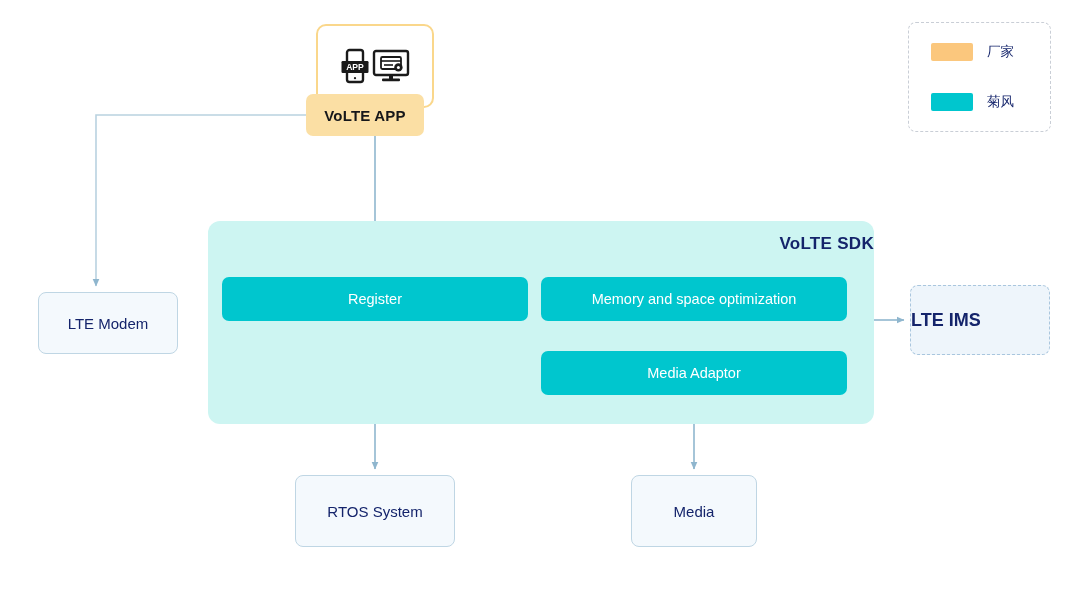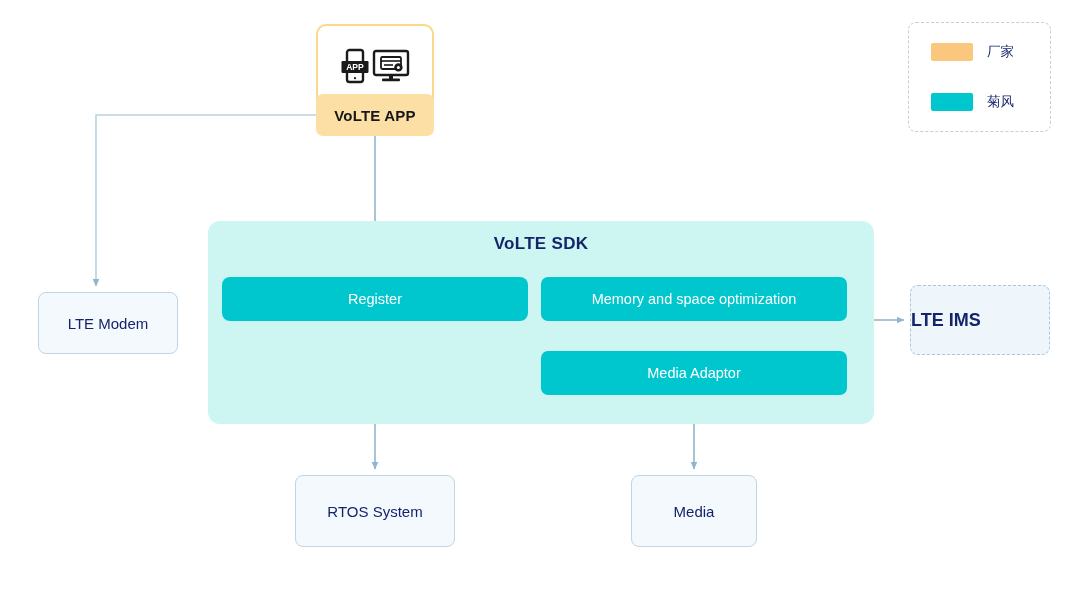--- a/index.html
+++ b/index.html
@@ -39,21 +39,21 @@
     background: #ffffff;
     display: flex;
     align-items: center;
     justify-content: center;
     gap: 2px;
   }
   .icon-card svg { display: block; }
 
   
   .app-chip {
-    left: 316px; top: 94px;
+    left: 306px; top: 94px;
     width: 118px; height: 42px;
     background: #FBDFA4;
     border-radius: 7px;
     display: flex;
     align-items: center;
     justify-content: center;
     color: #16171a;
     font-size: 15px;
     font-weight: bold;
     letter-spacing: .2px;
@@ -62,41 +62,41 @@
   
   .sdk-panel {
     left: 208px; top: 221px;
     width: 666px; height: 203px;
     background: #CDF5F2;
     border-radius: 12px;
   }
   .sdk-title {
     left: 208px; top: 234px;
     width: 666px;
-    text-align: center;
+    text-align: right;
     color: #14246b;
     font-size: 17px;
     font-weight: bold;
     letter-spacing: .3px;
   }
 
   
   .module {
     height: 44px;
     background: #00C6CE;
     border-radius: 7px;
     display: flex;
     align-items: center;
     justify-content: center;
     color: #ffffff;
     font-size: 14.5px;
     text-align: center;
     padding: 0 8px;
   }
-  .m-register { left: 222px; top: 277px; width: 306px; border-radius: 8px; }
+  .m-register { left: 222px; top: 277px; width: 306px; }
   .m-memory   { left: 541px; top: 277px; width: 306px; }
   .m-rtos     { left: 222px; top: 351px; width: 306px; }
   .m-media    { left: 541px; top: 351px; width: 306px; }
 
   
   .outer-box {
     background: #F4F9FD;
     border: 1.5px solid #BFD6E4;
     border-radius: 8px;
     display: flex;

